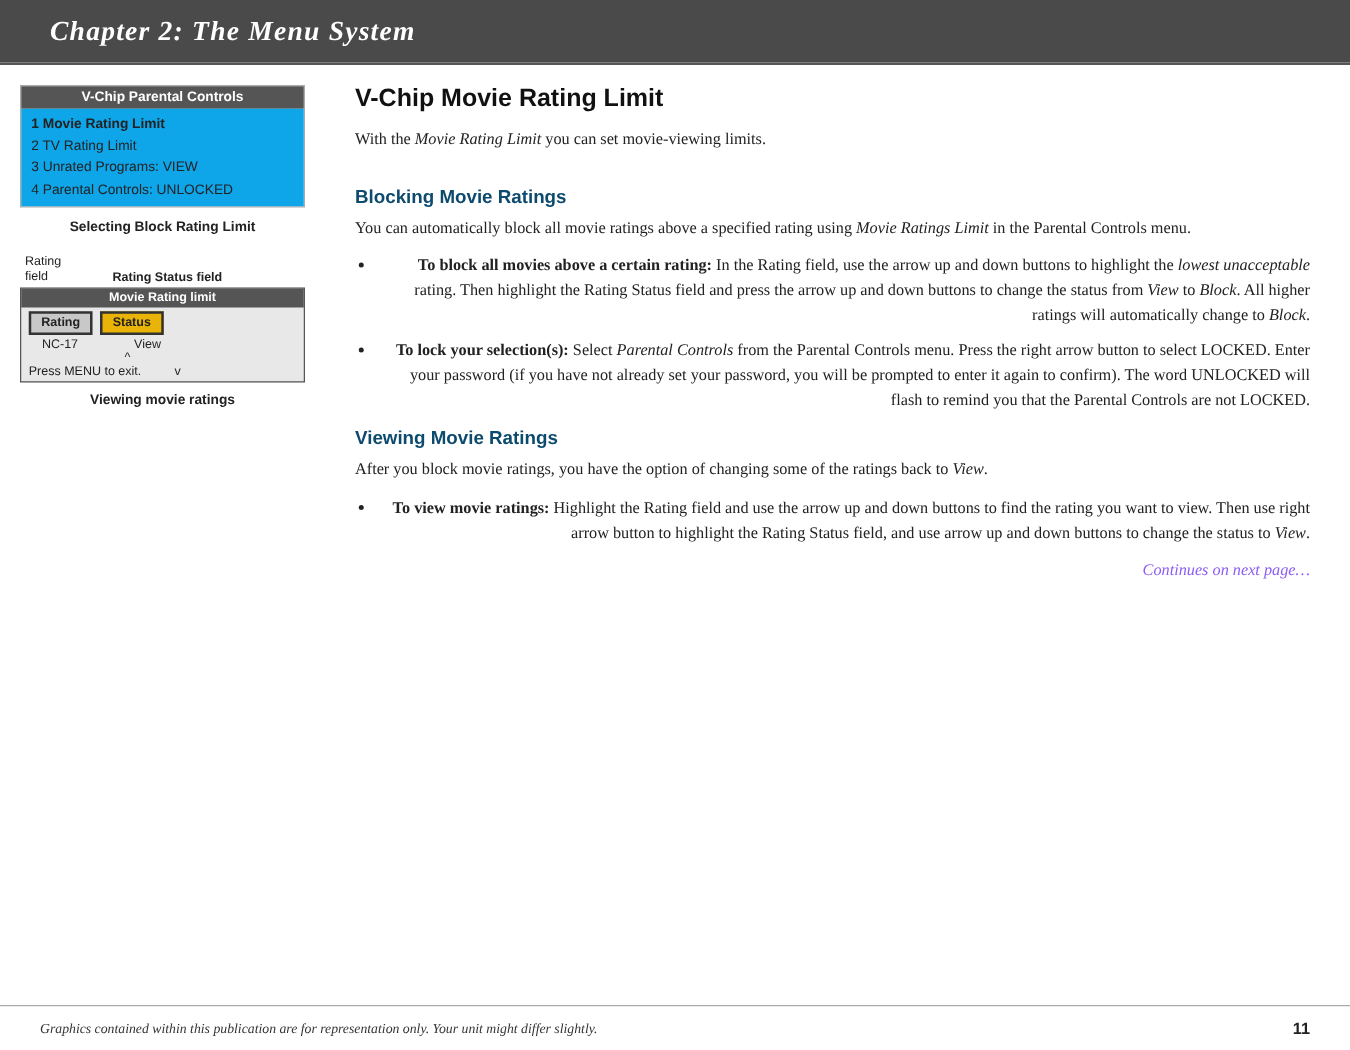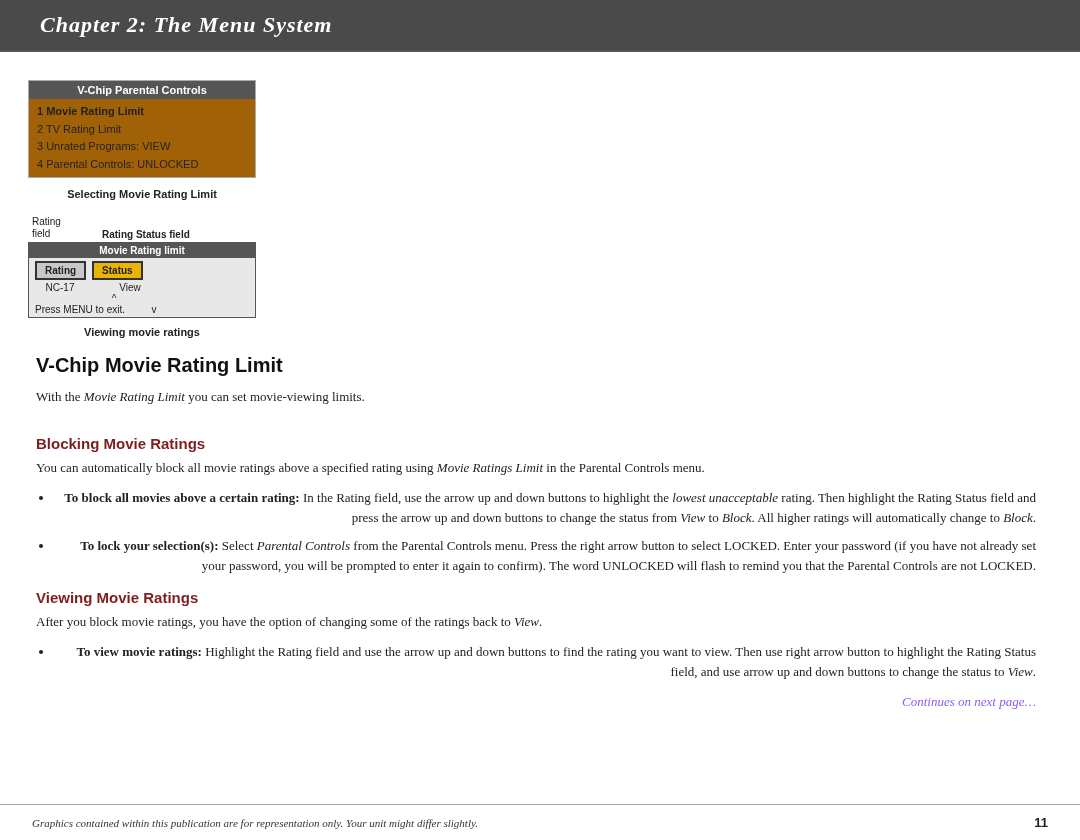--- a/index.html
+++ b/index.html
@@ -31,22 +31,22 @@
     
     .header-divider {
       border: none;
       border-top: 2px solid #555;
       margin: 0;
     }
 
     
     .main-content {
       display: flex;
-      flex-direction: column;
-      padding: 12px;
+      flex-direction: row;
+      padding: 0;
       height: calc(840px - 52px - 44px);
     }
 
     
     .sidebar {
       width: 260px;
       min-width: 260px;
       padding: 16px 16px 0 16px;
       border-right: none;
     }
@@ -59,21 +59,21 @@
     .menu-box-title {
       background: #555;
       color: #fff;
       font-size: 11px;
       font-weight: bold;
       text-align: center;
       padding: 3px 6px;
       font-family: Arial, sans-serif;
     }
     .menu-box-items {
-      background: #a16207;
+      background: #0ea5e9;
       padding: 4px 8px;
       font-size: 11px;
       font-family: Arial, sans-serif;
       line-height: 1.6;
     }
     .menu-item-selected {
       font-weight: bold;
     }
 
     .sidebar-caption {
@@ -152,21 +152,21 @@
     .intro-text {
       font-size: 13px;
       margin-bottom: 28px;
       line-height: 1.5;
     }
     .section-title {
       font-size: 15px;
       font-weight: bold;
       font-family: Arial, sans-serif;
       margin-bottom: 6px;
-      color: #7f1d1d;
+      color: #0c4a6e;
       margin-top: 12px;
     }
     .section-text {
       font-size: 13px;
       line-height: 1.55;
       margin-bottom: 10px;
     }
     .bullet-list {
       margin: 0 0 12px 18px;
       padding: 0;
@@ -229,21 +229,21 @@
 
     <div class="menu-box">
       <div class="menu-box-title">V-Chip Parental Controls</div>
       <div class="menu-box-items">
         <div class="menu-item-selected">1  Movie Rating Limit</div>
         <div>2  TV Rating Limit</div>
         <div>3  Unrated Programs:  VIEW</div>
         <div>4  Parental Controls:   UNLOCKED</div>
       </div>
     </div>
-    <div class="sidebar-caption">Selecting Movie Rating Limit</div>
+    <div class="sidebar-caption">Selecting Block Rating Limit</div>
 
     <div class="rating-diagram">
 
       <div style="display:flex; flex-direction:row; align-items:flex-end; margin-bottom:2px; padding-left:4px;">
         <div style="font-size:10px; font-family:Arial,sans-serif; line-height:1.2; width:42px; text-align:left;">
           <span style="white-space:pre-line;">Rating
 field</span>
         </div>
         <div style="font-size:10px; font-family:Arial,sans-serif; font-weight:bold; margin-left:28px;">Rating Status field</div>
       </div>

